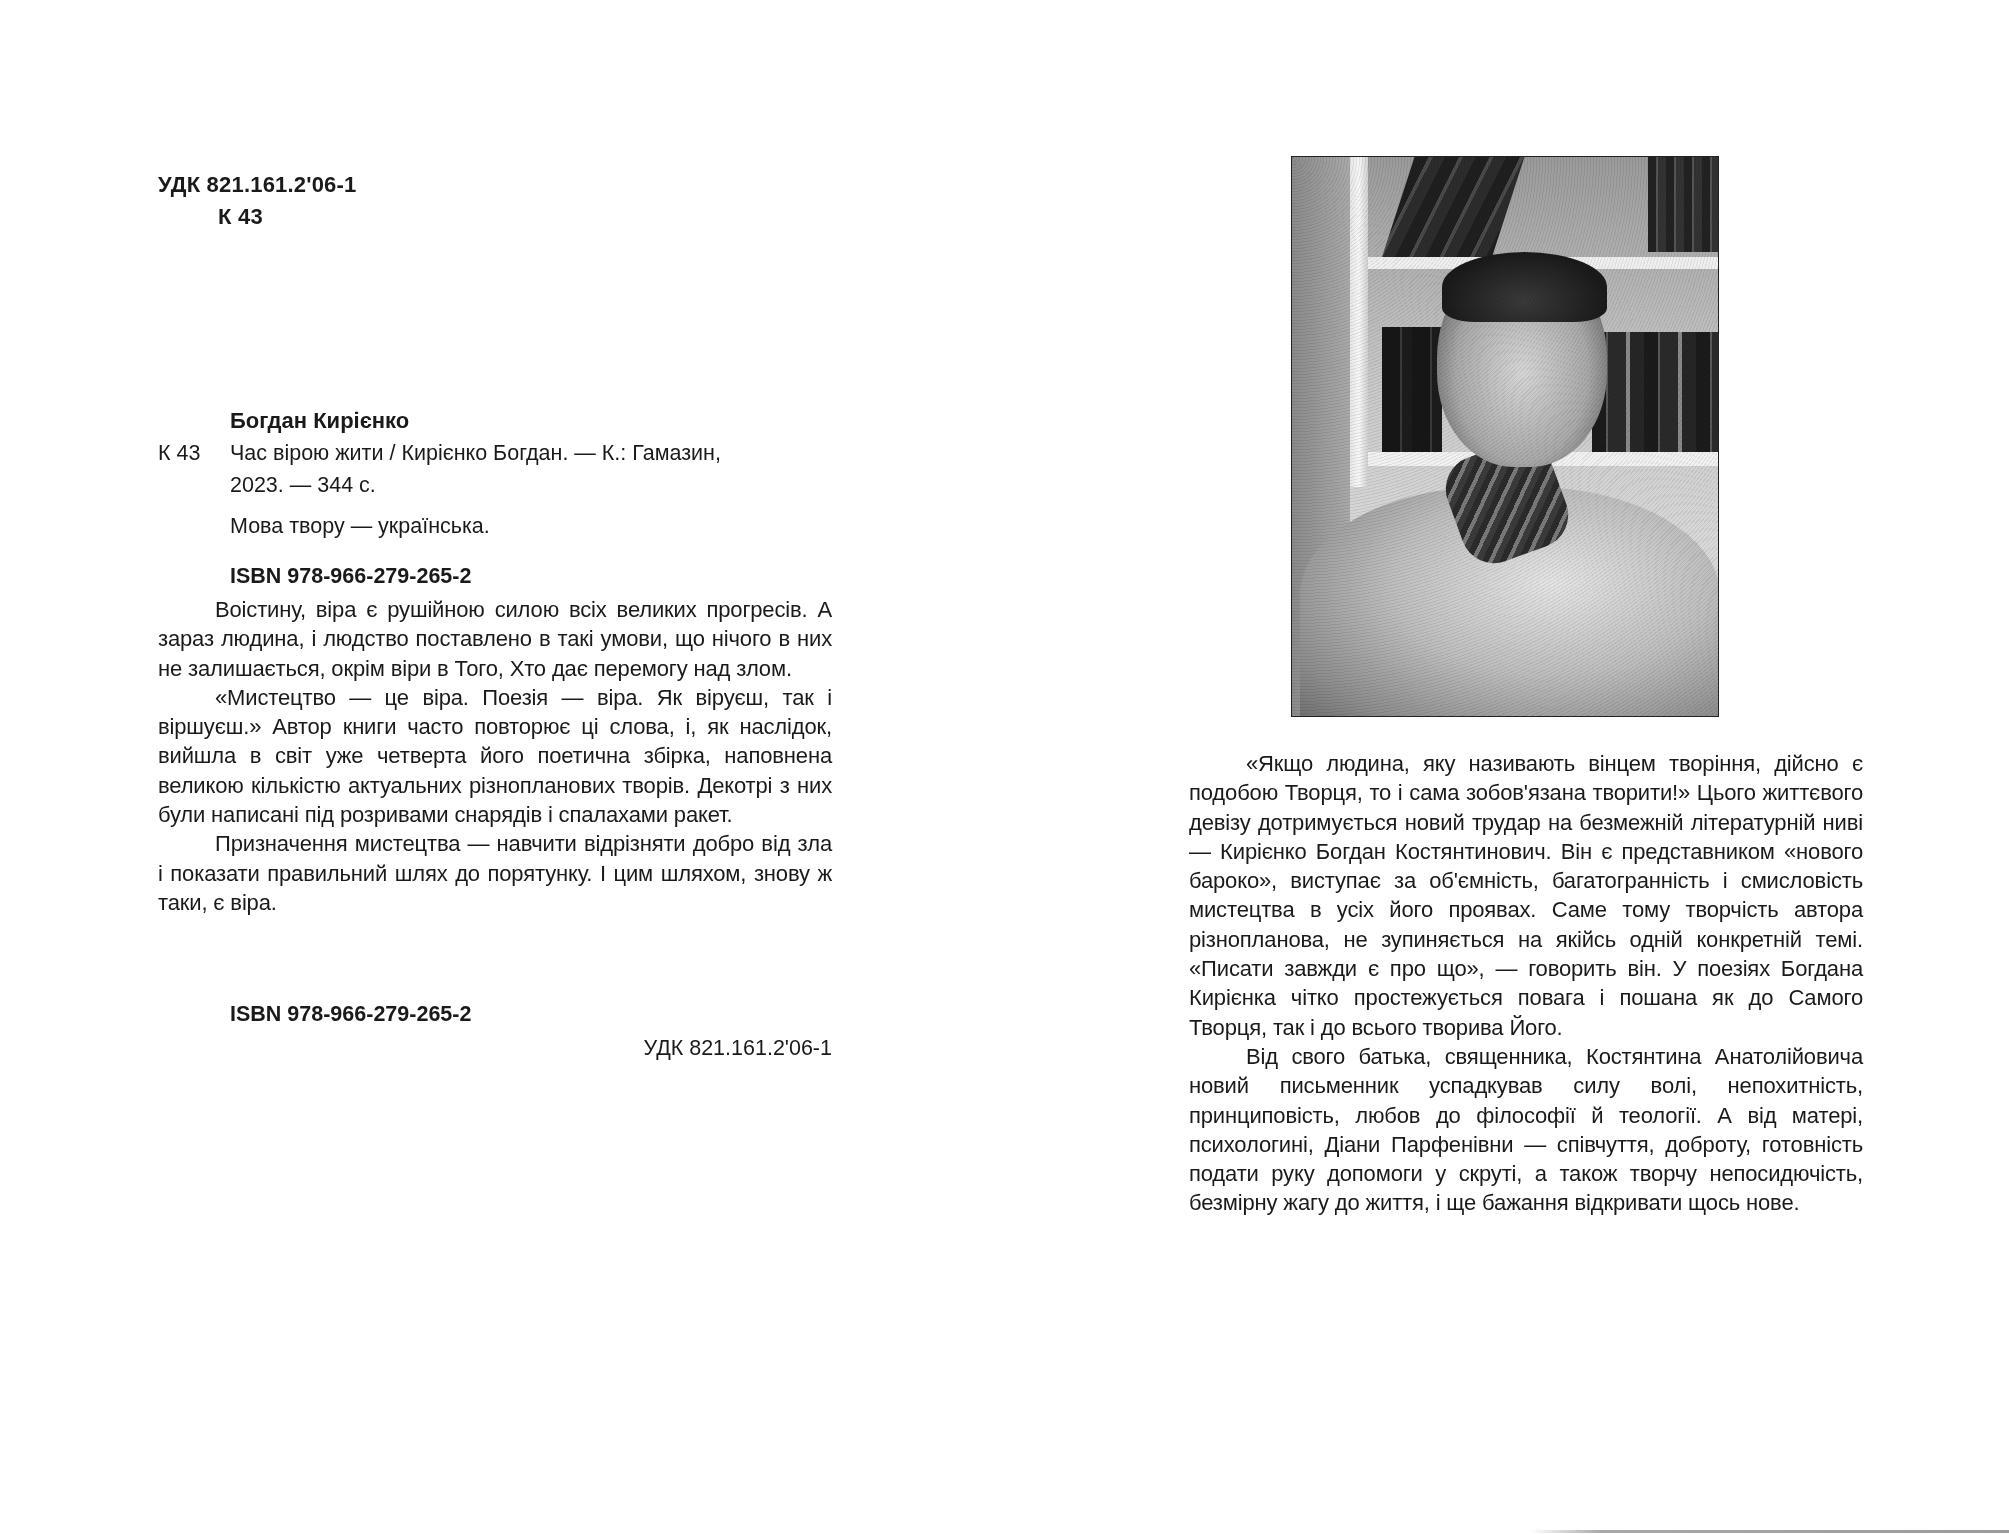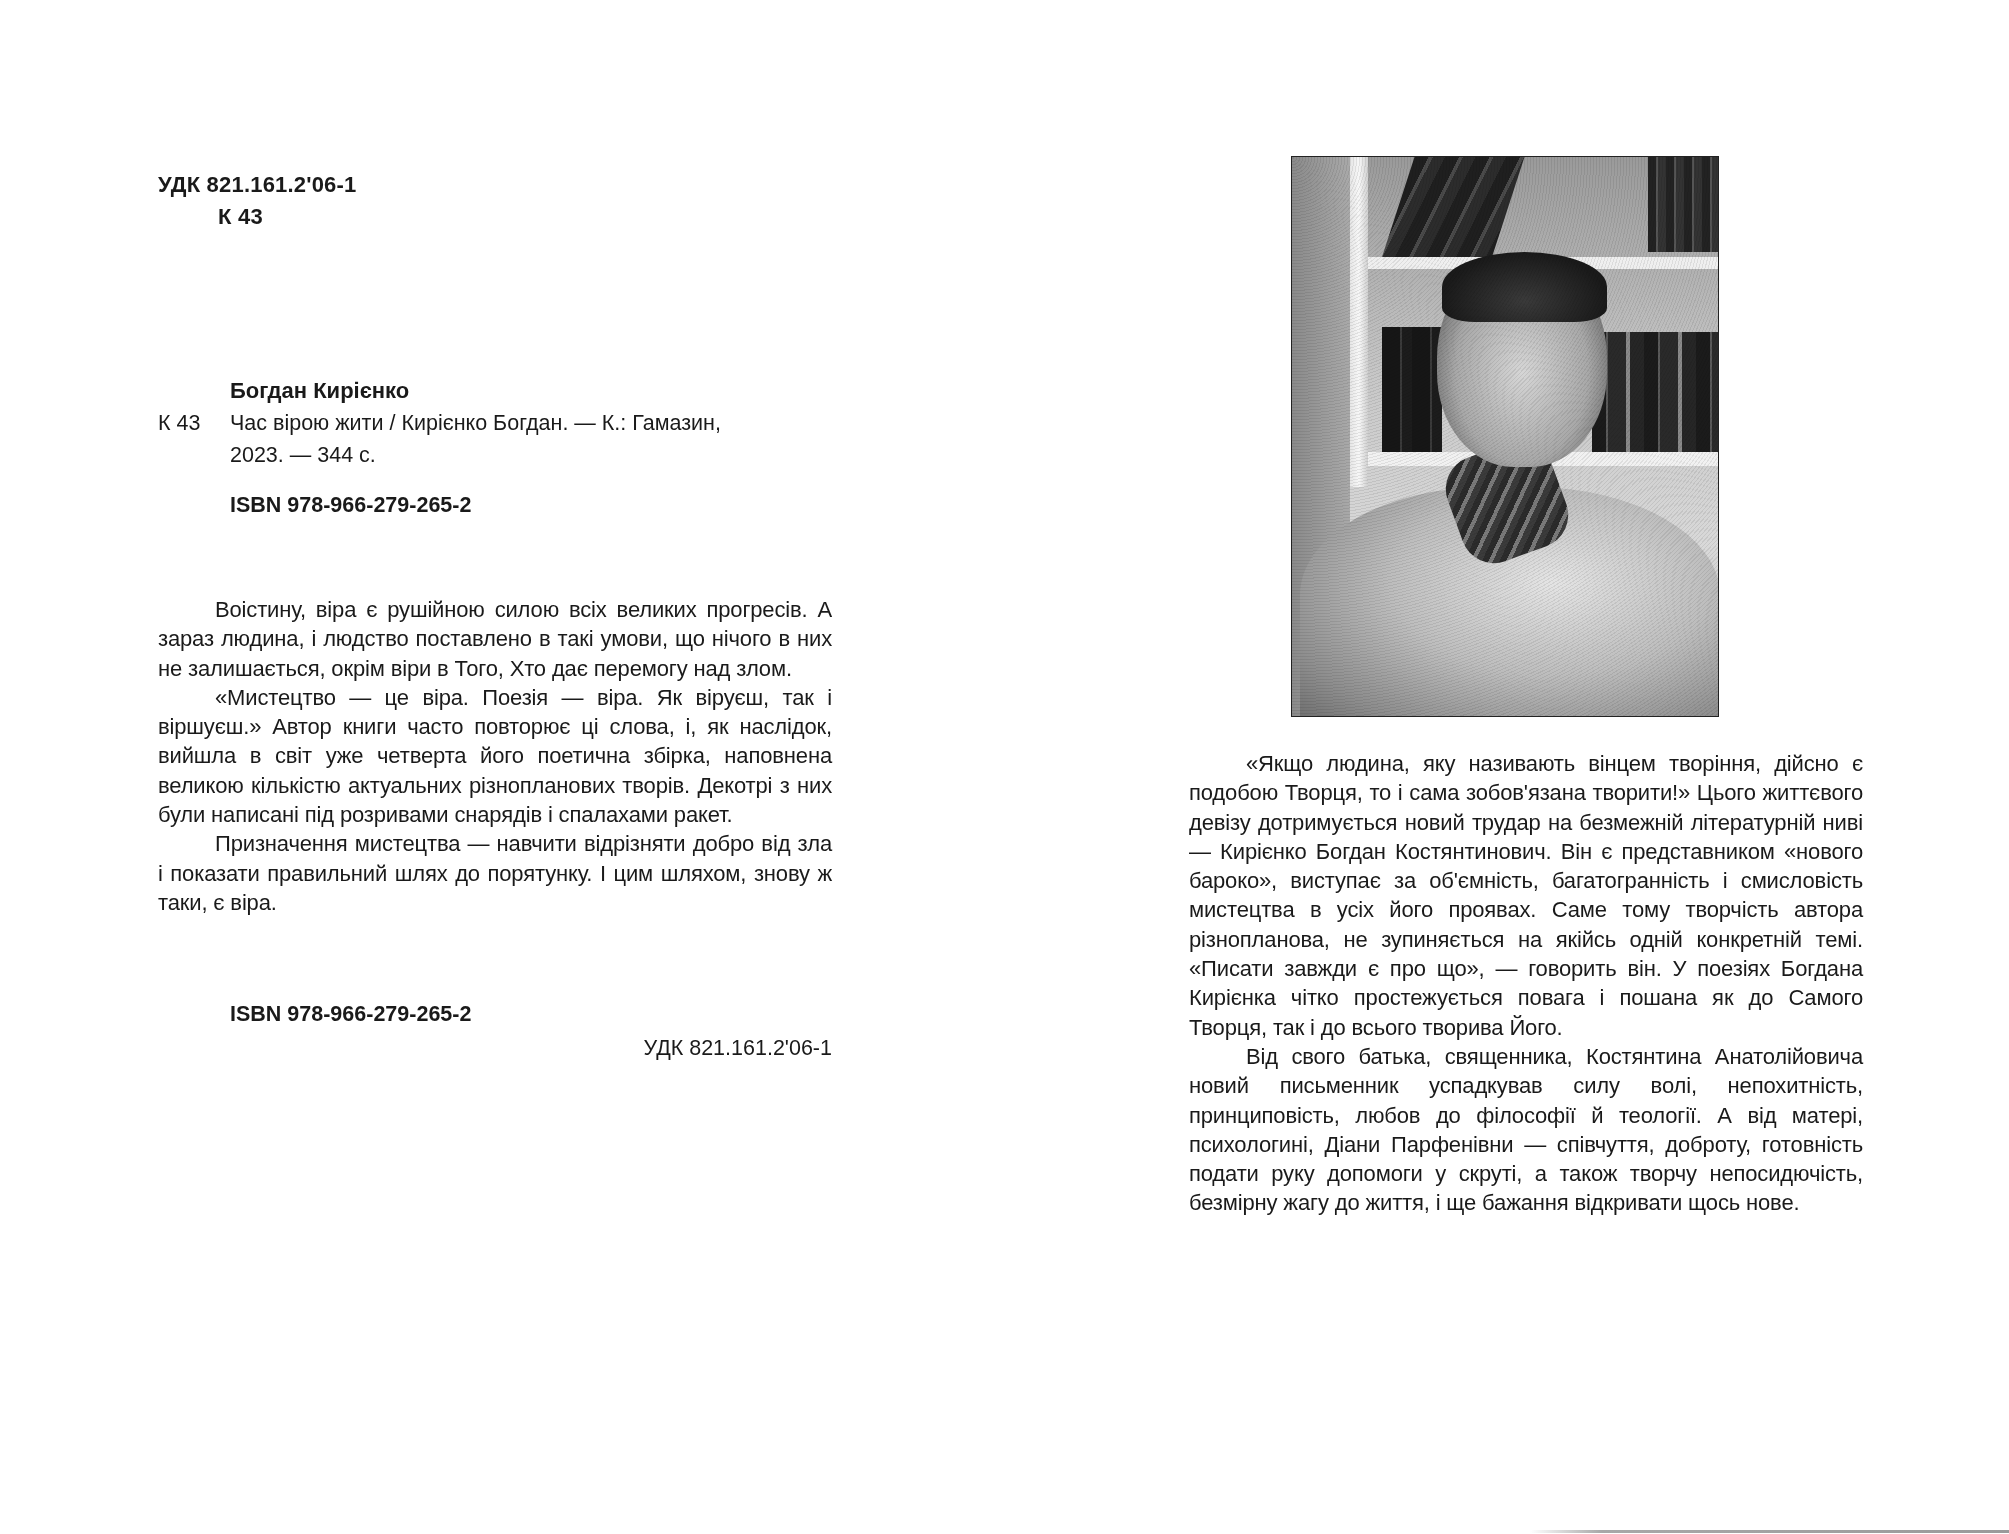--- a/index.html
+++ b/index.html
@@ -36,21 +36,21 @@
       font-size: 22px;
       line-height: 32px;
       letter-spacing: 0.2px;
     }
     .udc-block .k-code {
       padding-left: 60px;
     }
     .catalog {
       position: absolute;
       left: 158px;
-      top: 364px;
+      top: 394px;
       width: 674px;
       font-size: 21.5px;
       line-height: 32px;
     }
     .catalog .author {
       padding-left: 72px;
       font-weight: bold;
       font-size: 22px;
     }
     .catalog .entry-row {
@@ -229,20 +229,21 @@
 
     <div class="catalog">
       <div class="author">Богдан Кирієнко</div>
       <div class="entry-row">
         <div class="entry-code">К 43</div>
         <div class="entry-text">
           <div>Час вірою жити / Кирієнко Богдан. — К.: Гамазин,</div>
           <div>2023. — 344 с.</div>
         </div>
       </div>
+      <div class="lang">Мова твору — українська.</div>
       <div class="isbn">ISBN 978-966-279-265-2</div>
     </div>
 
     <div class="annotation">
       <p>Воістину, віра є рушійною силою всіх великих прогресів. А зараз людина, і людство поставлено в такі умови, що нічого в них не залишається, окрім віри в Того, Хто дає перемогу над злом.</p>
       <p>«Мистецтво — це віра. Поезія — віра. Як віруєш, так і віршуєш.» Автор книги часто повторює ці слова, і, як наслідок, вийшла в світ уже четверта його поетична збірка, наповнена великою кількістю актуальних різно­планових творів. Декотрі з них були написані під розри­вами снарядів і спалахами ракет.</p>
       <p>Призначення мистецтва — навчити відрізняти до­бро від зла і показати правильний шлях до порятунку. І цим шляхом, знову ж таки, є віра.</p>
     </div>
 
     <div class="isbn-2">ISBN 978-966-279-265-2</div>

